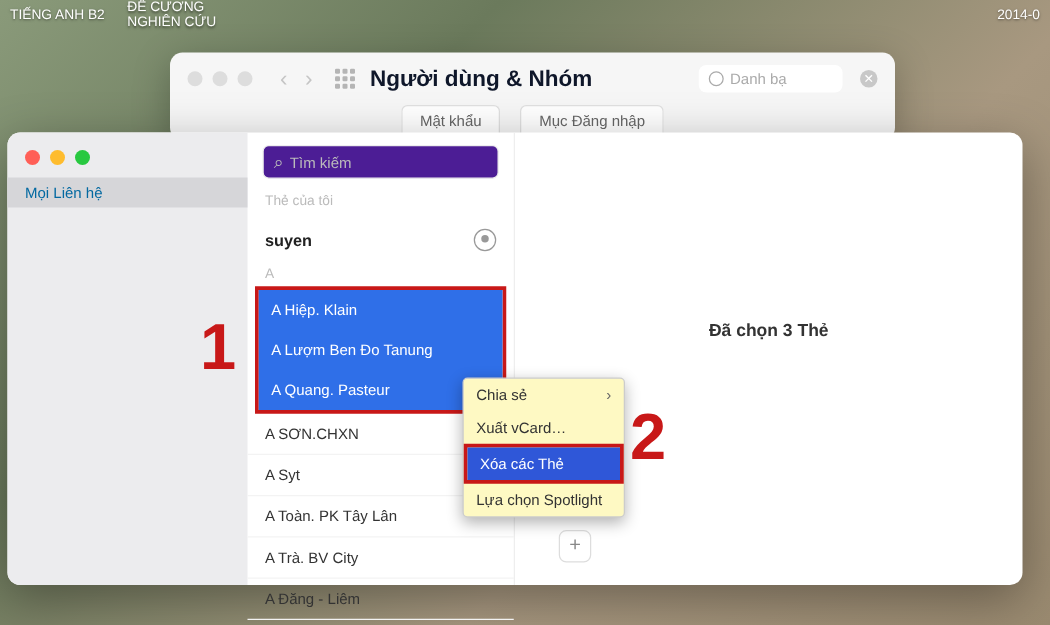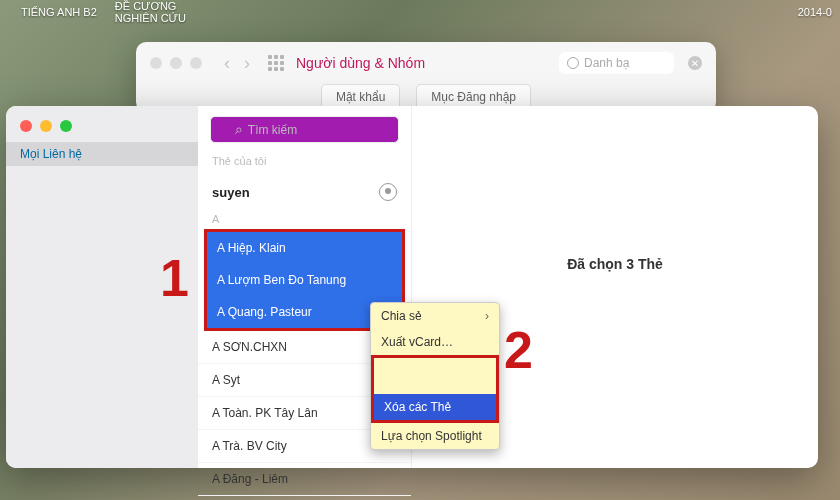--- a/index.html
+++ b/index.html
@@ -1,62 +1,62 @@
 <!DOCTYPE html>
 <html><head>
 <meta charset="utf-8">
 <style>
 * { margin: 0; padding: 0; box-sizing: border-box; font-family: -apple-system, BlinkMacSystemFont, "Segoe UI", sans-serif; }
 body { width: 840px; height: 500px; overflow: hidden; position: relative; background: linear-gradient(135deg, #8a9a7a 0%, #6b7a5c 30%, #a89880 65%, #9a8a70 100%); }
-.top-bar { position: absolute; top: 0; left: 0; right: 0; height: 24px; display: flex; align-items: center; padding: 0 8px; color: #fff; font-size: 11px; font-weight: 500; text-shadow: 0 1px 2px rgba(0,0,0,0.5); z-index: 1; margin-left: 13px; }
+.top-bar { position: absolute; top: 0; left: 0; right: 0; height: 24px; display: flex; align-items: center; padding: 0 8px; color: #fff; font-size: 11px; font-weight: 500; text-shadow: 0 1px 2px rgba(0,0,0,0.5); z-index: 1; }
 .top-bar .menu-item { margin-right: 18px; white-space: pre-line; line-height: 1.1; }
 .top-bar .timestamp { margin-left: auto; }
 
 .back-window { position: absolute; top: 42px; left: 136px; width: 580px; height: 70px; background: #f6f6f6; border-radius: 10px; box-shadow: 0 8px 30px rgba(0,0,0,0.25); z-index: 2; }
 .back-titlebar { height: 42px; display: flex; align-items: center; padding: 0 14px; }
 .dots { display: flex; gap: 8px; }
 .dot { width: 12px; height: 12px; border-radius: 50%; background: #ddd; }
 .nav-arrows { display: flex; gap: 14px; margin-left: 22px; color: #c5c5c5; font-size: 18px; }
 .apps-icon { margin-left: 18px; width: 16px; height: 16px; display: grid; grid-template-columns: repeat(3,1fr); gap: 2px; }
 .apps-icon span { background: #b5b5b5; border-radius: 1px; }
-.back-title { margin-left: 12px; font-size: 14px; font-weight: 400; color: #be185d; }
+.back-title { margin-left: 12px; font-size: 18px; font-weight: 700; color: #0f172a; }
 .back-search { margin-left: auto; display: flex; align-items: center; background: #fff; border-radius: 6px; padding: 4px 8px; font-size: 12px; color: #aaa; width: 115px; }
 .back-search::before { content: ""; width: 10px; height: 10px; border: 1.5px solid #aaa; border-radius: 50%; margin-right: 5px; position: relative; }
 .clear-icon { width: 14px; height: 14px; border-radius: 50%; background: #c8c8c8; margin-left: 14px; display: flex; align-items: center; justify-content: center; color: #fff; font-size: 10px; }
 .back-tabs { display: flex; justify-content: center; gap: 16px; text-align: center; }
 .back-tab { background: #fff; padding: 5px 14px; font-size: 12px; color: #666; border-radius: 5px 5px 0 0; border: 1px solid #e0e0e0; border-bottom: none; }
 
 .main-window { position: absolute; top: 106px; left: 6px; width: 812px; height: 362px; background: #fff; border-radius: 10px; box-shadow: 0 12px 40px rgba(0,0,0,0.35); display: flex; z-index: 3; }
 .sidebar { width: 192px; background: #ececee; border-radius: 10px 0 0 10px; padding-top: 10px; }
 .traffic { display: flex; gap: 8px; padding: 4px 14px 10px; }
 .traffic .close { background: #ff5f57; } .traffic .min { background: #febc2e; } .traffic .max { background: #28c840; }
 .traffic span { width: 12px; height: 12px; border-radius: 50%; }
 .sidebar-item { background: #d6d6d9; padding: 5px 14px; font-size: 12px; color: #0369a1; }
 
 .list-panel { width: 214px; border-right: 1px solid #eee; display: flex; flex-direction: column; }
 .search-row { padding: 10px 12px 6px; }
-.search-box { display: flex; align-items: center; padding: 4px 24px; border-radius: 5px; background: #a21caf; border: 1px solid #eee; font-size: 12px; color: #bbb; }
+.search-box { display: flex; align-items: center; padding: 4px 8px; border-radius: 5px; background: #4c1d95; border: 1px solid #eee; font-size: 12px; color: #bbb; }
 .search-box::before { content: "⌕"; margin-right: 5px; font-size: 14px; color: #bbb; }
 .section-label { font-size: 11px; color: #bbb; padding: 6px 14px 10px; }
 .me-row { display: flex; align-items: center; justify-content: space-between; padding: 6px 14px 10px; font-size: 13px; font-weight: 600; color: #222; }
 .avatar-icon { width: 18px; height: 18px; border: 1.5px solid #999; border-radius: 50%; display: flex; align-items: center; justify-content: center; }
 .avatar-icon::before { content: ""; width: 6px; height: 6px; background: #999; border-radius: 50%; position: relative; top: -1px; }
 .group-label { font-size: 11px; color: #bbb; padding: 2px 14px; }
 .sel-box { border: 3px solid #c81818; margin: 2px 6px 0 6px; }
 .contact-row { padding: 9px 10px; font-size: 12px; color: #fff; background: #2f6fe8; }
 .contact-row.sel3 { display: flex; }
 .plain-row { padding: 9px 14px; font-size: 12px; color: #333; border-bottom: 1px solid #f3f3f3; }
 
 .detail-panel { flex: 1; display: flex; flex-direction: column; align-items: center; }
 .detail-text { margin-top: 150px; font-size: 14px; font-weight: 600; color: #333; }
 .add-btn { margin-top: auto; margin-bottom: 18px; width: 26px; height: 26px; border: 1px solid #ddd; border-radius: 6px; display: flex; align-items: center; justify-content: center; color: #888; font-size: 16px; background: #fff; align-self: center; position: relative; left: -155px; }
 
 .ctx-menu { position: absolute; top: 302px; left: 370px; width: 130px; background: #fef9c3; border: 1px solid #ccc; border-radius: 4px; box-shadow: 0 4px 12px rgba(0,0,0,0.3); z-index: 5; font-size: 12px; color: #333; }
 .ctx-item { padding: 6px 10px; display: flex; justify-content: space-between; }
-.ctx-item.hl { background: #2f57d8; color: #fff; margin-top: 36px; }
+.ctx-item.hl { background: #2f57d8; color: #fff; }
 .ctx-hl-box { border: 3px solid #c81818; }
 .ctx-arrow { color: #666; }
 
 .annot { position: absolute; font-size: 52px; font-weight: 900; color: #c81818; z-index: 6; font-family: Arial, sans-serif; }
 .annot.one { top: 248px; left: 160px; }
 .annot.two { top: 320px; left: 504px; }
 </style>
 </head>
 <body>
 

